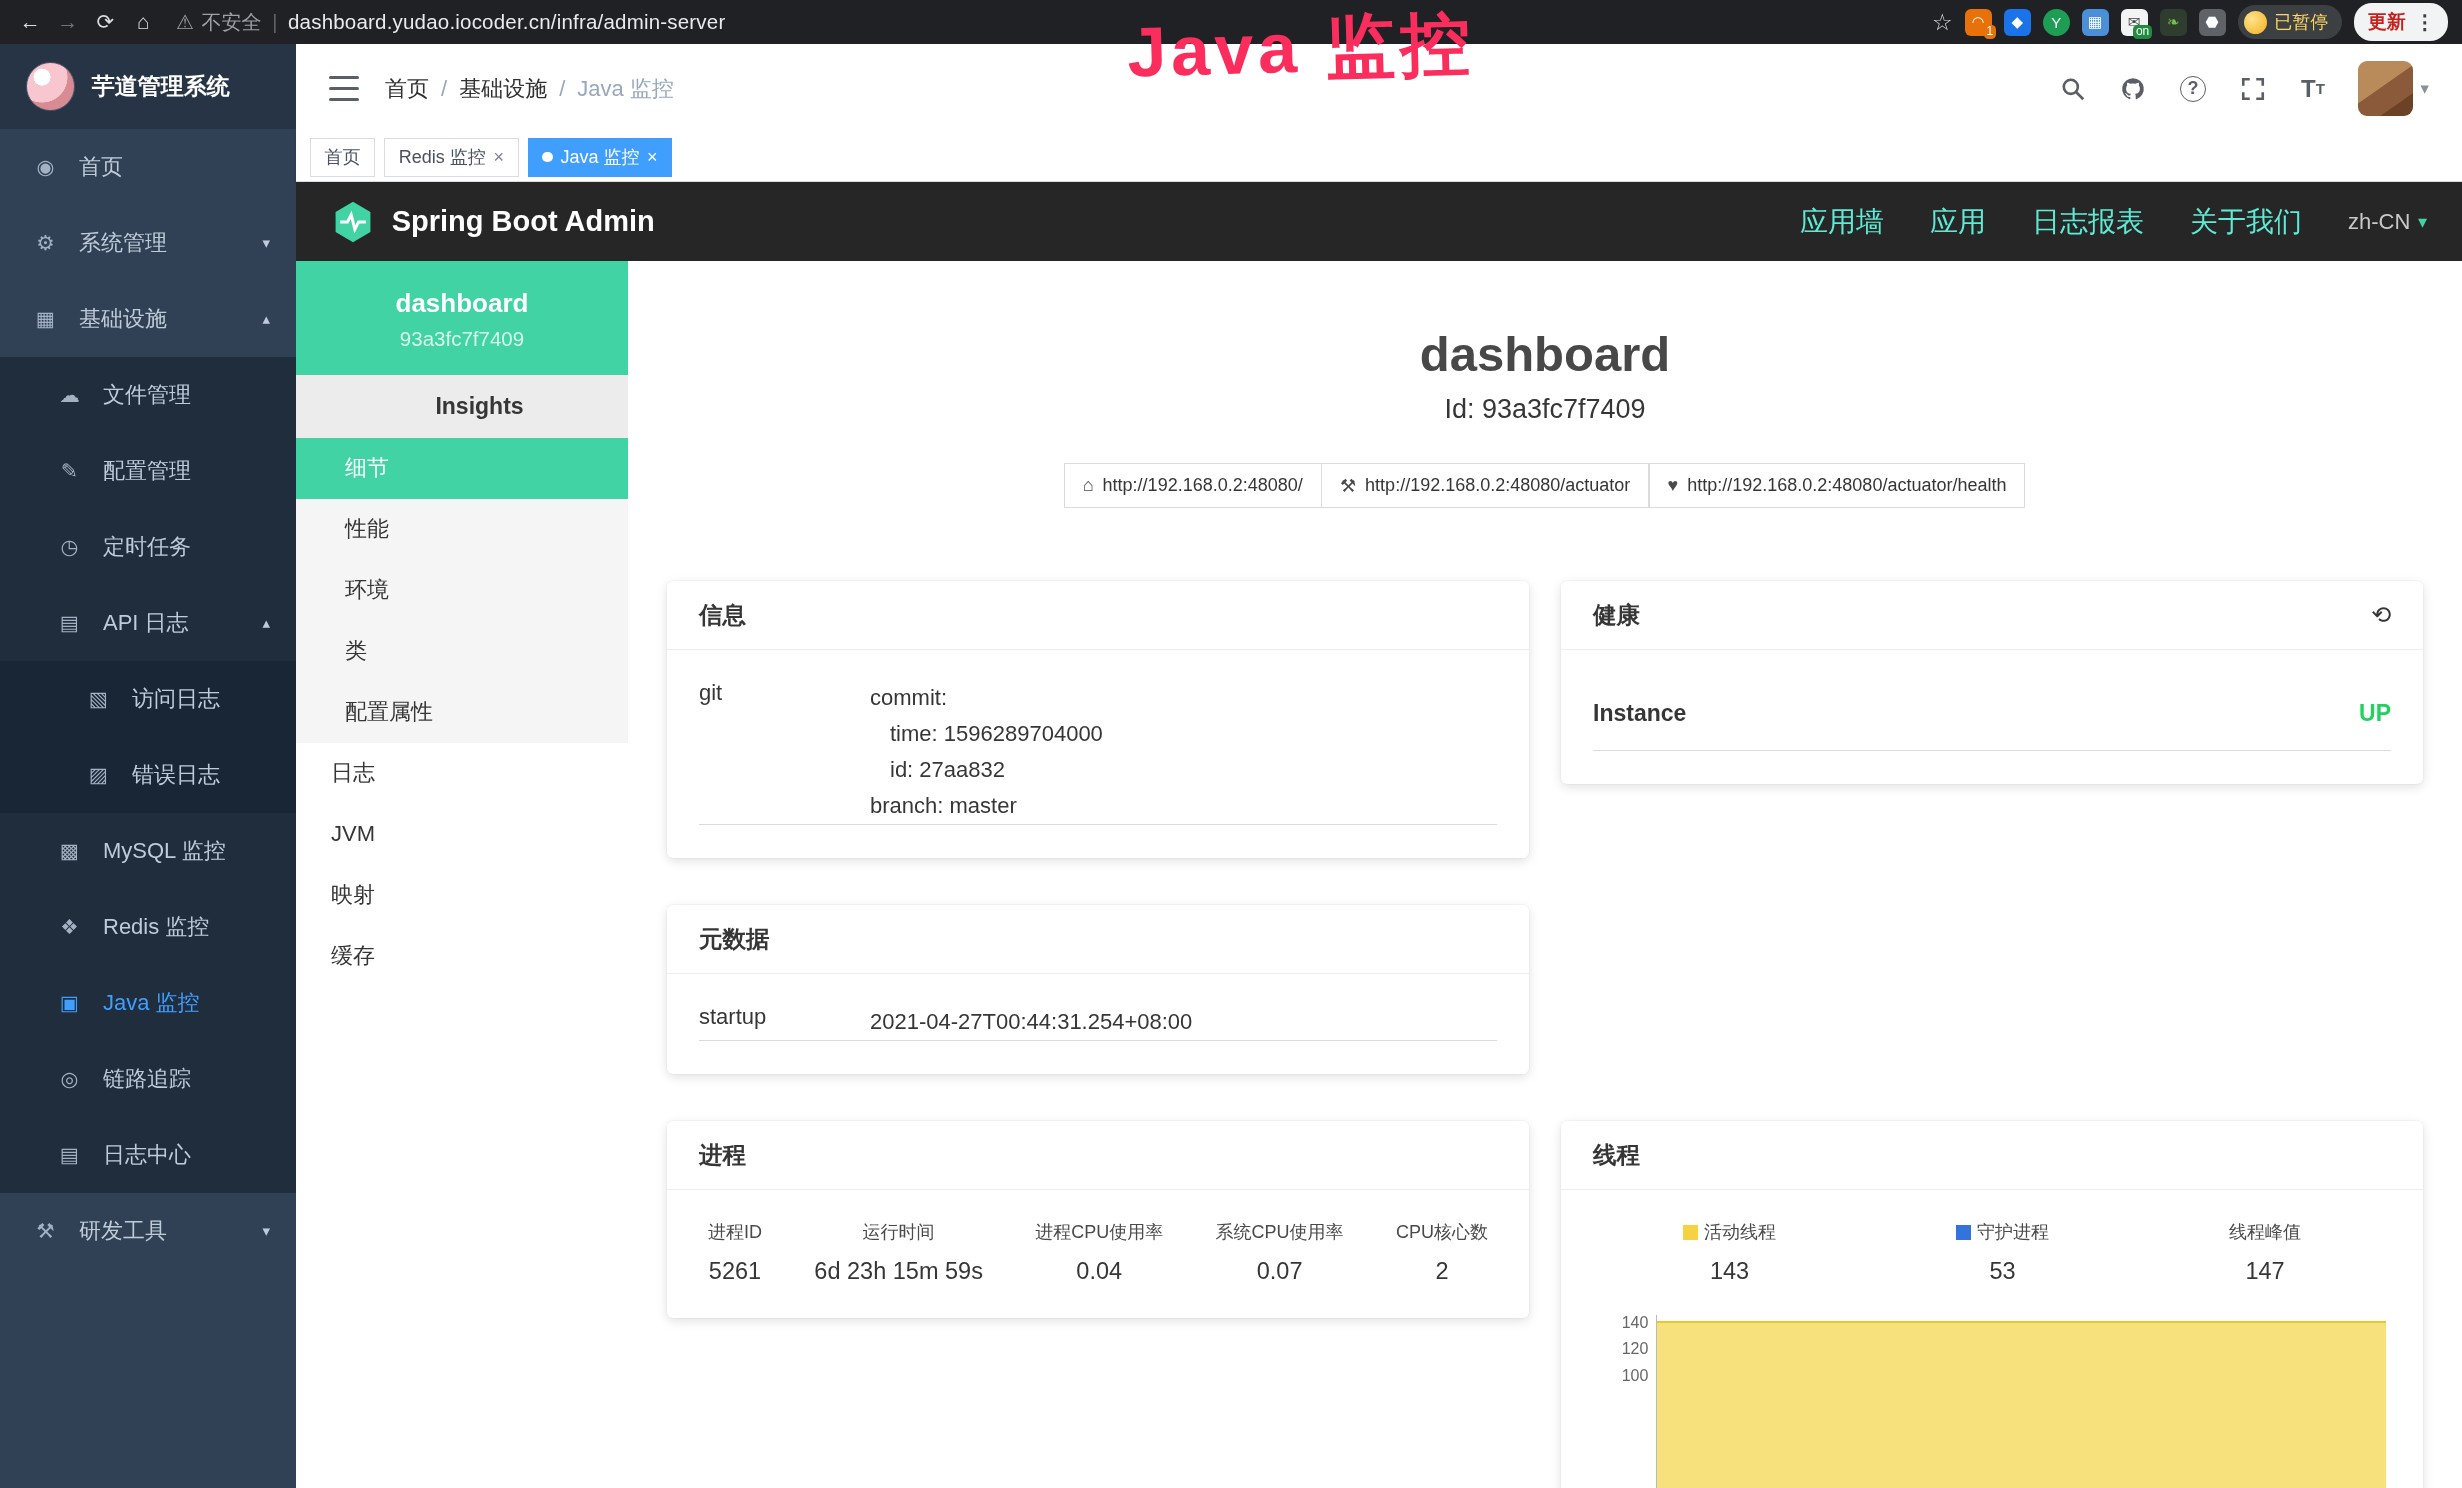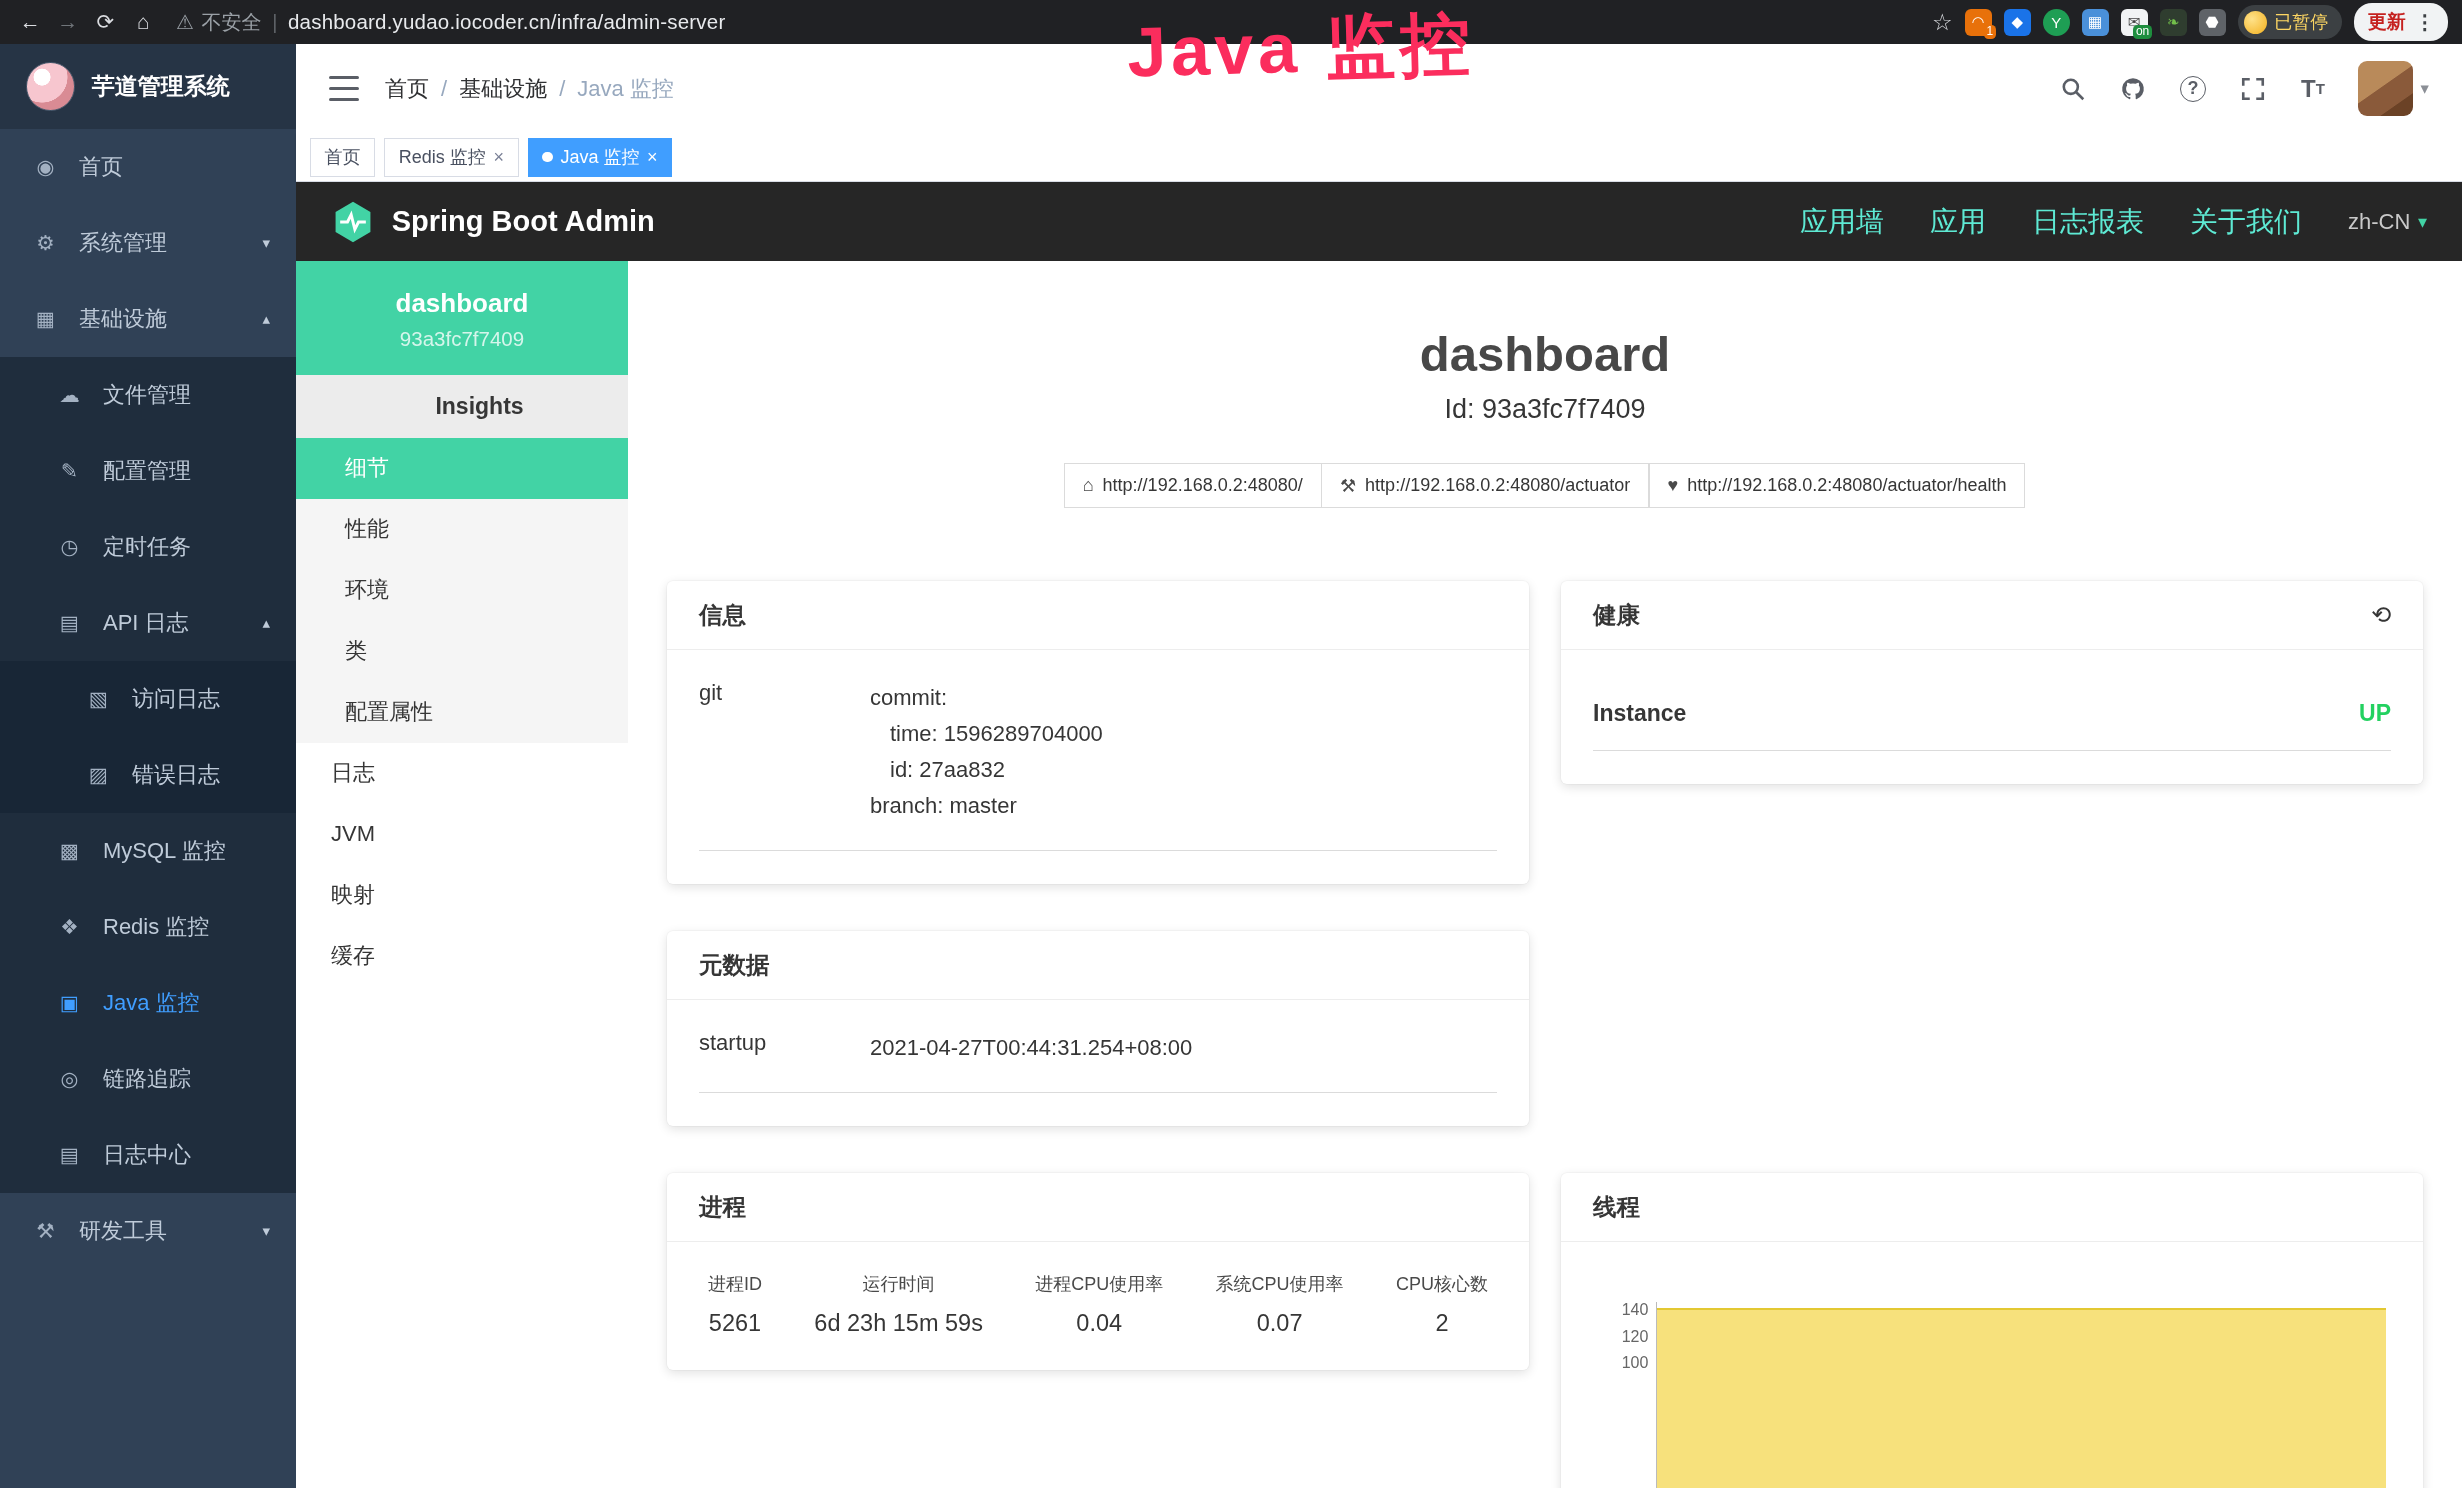--- a/index.html
+++ b/index.html
@@ -98,21 +98,21 @@
   .link-box { display:flex; align-items:center; gap:9px; border:0.8px solid #dbdbdb; background:#fff;
     padding:10.6px 18px; font-size:18px; color:#363636; margin-left:-0.8px; cursor:pointer; }
   .link-box .link-icon { font-size:18px; color:#4a4a4a; }
   .cards { display:grid; grid-template-columns:1fr 1fr; column-gap:32px; row-gap:47px; margin-top:73px; align-items:start; }
   .card { background:#fff; border-radius:6px; box-shadow:0 3px 10.6px rgba(10,10,10,.12), 0 0 0 0.8px rgba(10,10,10,.03); }
   .card-h { display:flex; align-items:center; justify-content:space-between; padding:18px 32px;
     border-bottom:0.8px solid #ededed; }
   .card-title { font-size:23.5px; font-weight:700; color:#363636; }
   .hist-icon { font-size:24px; color:#363636; cursor:pointer; }
   .card-b { padding:30px 32px 33px; font-size:22px; color:#363636; }
-  .kv-row { display:flex; padding-bottom:26px; border-bottom:0.8px solid #dbdbdb; }
+  .kv-row { display:flex; border-bottom:0.8px solid #dbdbdb; }
   .kv-key { width:171px; flex:none; }
   .kv-val { flex:1; line-height:36px; }
   .ind { padding-left:20px; }
   .health-row { display:flex; justify-content:space-between; align-items:center; padding:20px 0 23px;
     border-bottom:0.8px solid #dbdbdb; }
   .health-label { font-weight:700; font-size:23px; color:#363636; }
   .up { font-weight:700; font-size:23px; color:#23d160; }
   .metrics { display:flex; justify-content:space-between; padding:0 9px; }
   .metric { text-align:center; }
   .metric .m-label { font-size:18px; color:#4a4a4a; }
@@ -445,20 +445,42 @@
                   </div>
                 </div>
               </div>
             </div>
 
             <div class="card">
               <div class="card-h">
                   <span class="card-title">线程</span>
                 </div>
               <div class="card-b">
+                <div class="legend-row">
+                  <div class="legend">
+                    <div class="legend-top">
+                      <span class="sq" style="background: rgb(246, 210, 67);"></span>
+                      <span>活动线程</span>
+                    </div>
+                    <div class="legend-val">143</div>
+                  </div>
+                  <div class="legend">
+                    <div class="legend-top">
+                      <span class="sq" style="background: rgb(50, 115, 220);"></span>
+                      <span>守护进程</span>
+                    </div>
+                    <div class="legend-val">53</div>
+                  </div>
+                  <div class="legend">
+                    <div class="legend-top">
+                      <span>线程峰值</span>
+                    </div>
+                    <div class="legend-val">147</div>
+                  </div>
+                </div>
                 <div class="chart">
                   <div class="yaxis">
                     <div class="ytick">140</div>
                     <div class="ytick">120</div>
                     <div class="ytick">100</div>
                   </div>
                   <div class="plot">
                     <div class="area" style="background: rgb(247, 225, 124);"></div>
                   </div>
                 </div>

